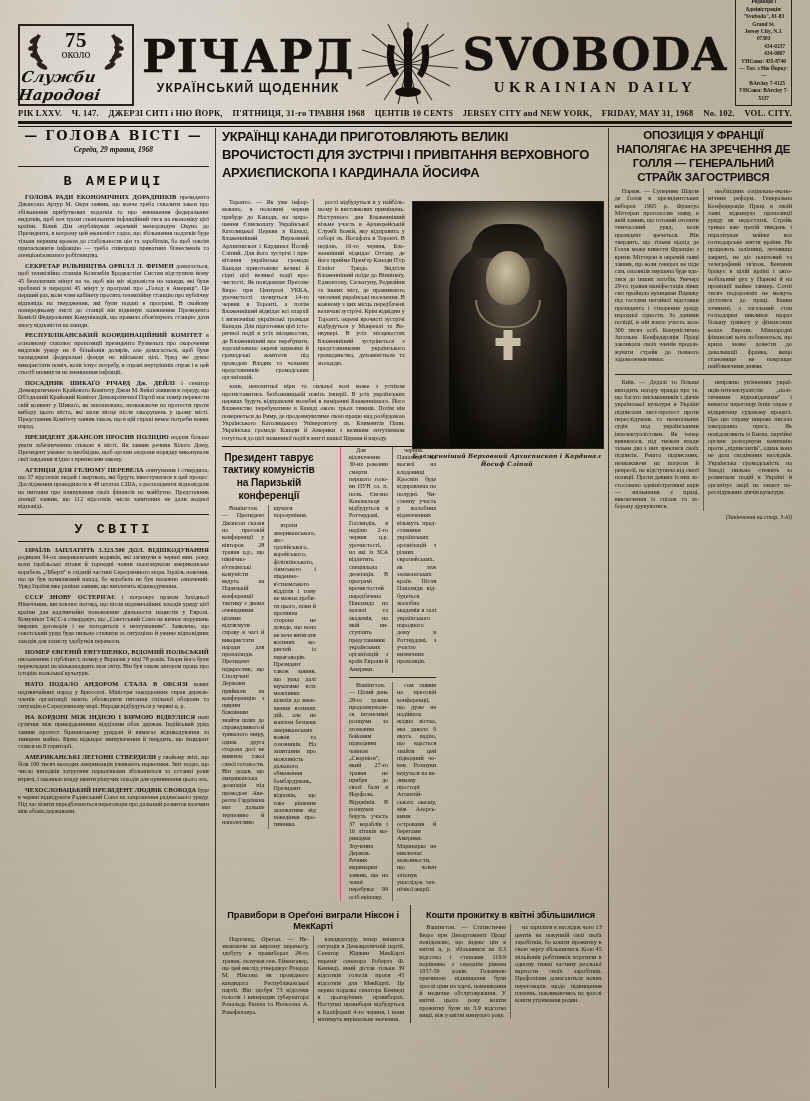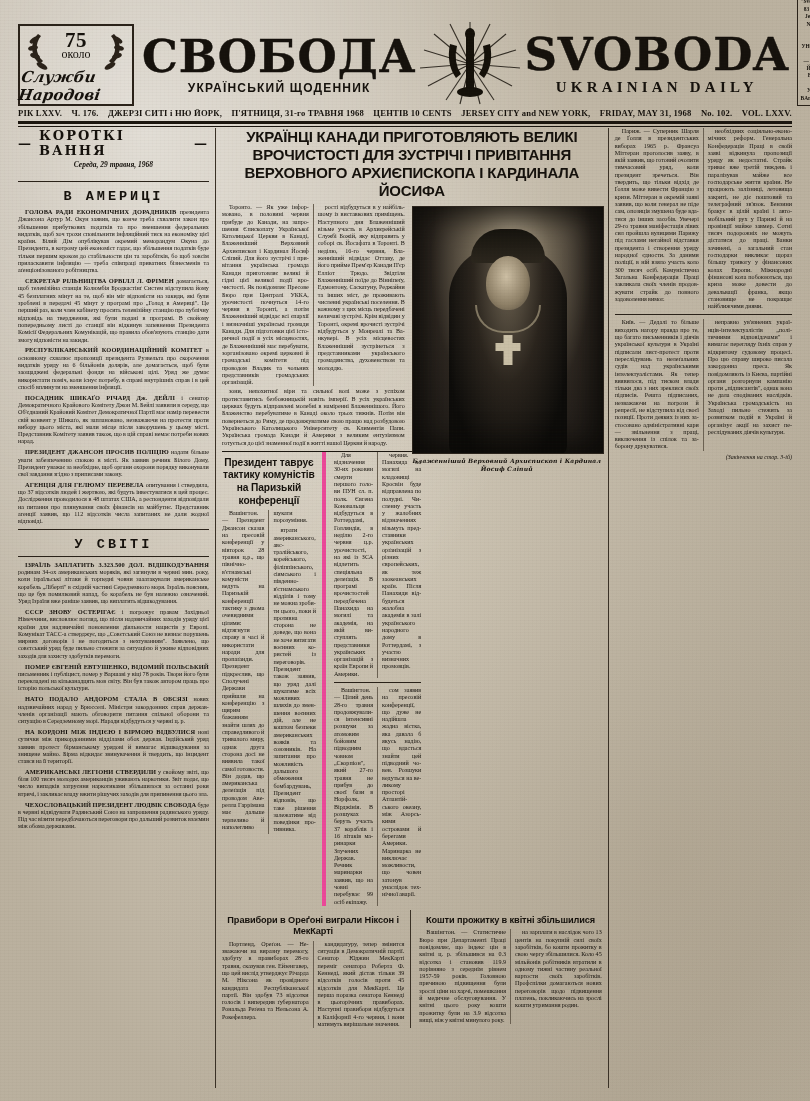--- a/index.html
+++ b/index.html
@@ -101,22 +101,22 @@
   .body-text{
     font-family:"Liberation Serif",serif;
     font-size:6.1px;line-height:7.3px;text-align:justify;
     hyphens:auto;word-spacing:-.3px;
   }
   .body-text b{font-size:6.4px;letter-spacing:.1px;}
   .body-text p{margin:0 0 2.5px;text-indent:7px;}
 
   .lede-main{
     font-family:"Liberation Sans",sans-serif;font-weight:bold;
-    font-size:15px;line-height:18px;text-align:center;letter-spacing:-.2px;
-    margin:0 0 4px;
+    font-size:13px;line-height:18px;text-align:left;letter-spacing:-.2px;
+    margin:0 0 17px;
   }
   .lede-right{
     font-family:"Liberation Sans",sans-serif;font-weight:bold;
     font-size:11.6px;line-height:14px;text-align:center;margin:0 0 4px;letter-spacing:-.2px;
   }
   .subhead{
     font-family:"Liberation Sans",sans-serif;font-weight:bold;
     font-size:10.2px;line-height:12.6px;text-align:center;margin:5px 0 3px;letter-spacing:-.1px;
   }
   .subhead.sm{font-size:9.2px;line-height:11.4px;}
@@ -193,21 +193,21 @@
         <div style="text-align:center;">
           <div class="anniv-num">75</div>
           <div class="anniv-unit">около</div>
         </div>
       </div>
       <div class="anniv-motto">Служби Народові</div>
     </div>
 
     <div class="title-block">
       <div class="ttl">
-        <div class="ttl-main">СВОБОДА</div>
+        <div class="ttl-main">РІЧАРД</div>
         <div class="ttl-sub">УКРАЇНСЬКИЙ ЩОДЕННИК</div>
       </div>
 
       <div class="trident">
         <svg width="108" height="84" viewBox="0 0 108 84">
           <g stroke="#1b160f" stroke-width="1.1" opacity=".85">
             <line x1="54" y1="42" x2="54" y2="0"></line>
               <line x1="54" y1="42" x2="34" y2="2"></line>
             <line x1="54" y1="42" x2="74" y2="2"></line>
               <line x1="54" y1="42" x2="18" y2="12"></line>
@@ -247,38 +247,38 @@
       <span class="r" style="text-align:right;padding-right:4px">434-0807</span>
       <span class="r">УНСоюз: 435-8740</span>
       <span class="r">— Тел. з Ню Йорку: —</span>
       <span class="r" style="text-align:right;padding-right:4px">BArclay 7-4125</span>
       <span class="r">УНСоюз: BArclay 7-5337</span>
     </div>
   </div>
 
   <div class="dateline">
     <span>РІК LXXV.</span>
-    <span>Ч. 176.</span>
+    <span>Ч. 147.</span>
     <span>ДЖЕРЗІ СИТІ і НЮ ЙОРК,</span>
     <span>П'ЯТНИЦЯ, 31-го ТРАВНЯ 1968</span>
     <span>ЦЕНТІВ 10 CENTS</span>
     <span>JERSEY CITY and NEW YORK,</span>
     <span>FRIDAY, MAY 31, 1968</span>
     <span>No. 102.</span>
-    <span>VOL. LXXV.</span>
+    <span>VOL. CITY.</span>
   </div>
   <div class="rule-heavy" style="top:121px"></div>
   <div class="rule-thin" style="top:126px"></div>
 
   <div class="content">
 
     <div class="col col-left">
       <div class="brief-head">
         <span>—</span>
-        <span>КОРОТКІ ВАННЯ</span>
+        <span>ГОЛОВА ВІСТІ</span>
         <span>—</span>
       </div>
       <div class="brief-date">Середа, 29 травня, 1968</div>
       <hr class="hr-sect">
 
       <div class="sect-head">В АМЕРИЦІ</div>
 
       <div class="body-text">
         <p><b>ГОЛОВА РАДИ ЕКОНОМІЧНИХ ДОРАДНИКІВ</b> <span>президента Джансона Артур М. Окун заявив, що конче треба схвалити закон про збільшення прибуткових податків та про зменшення федеральних видатків, щоб хоч трохи спо­вільнити інфляційний тиск на економіку цієї країни. Білий Дім опублікував окремий меморандум Окуна до Президента, в котрому цей економіст гадає, що збільшен­ня податків буде тільки першим кроком до стабільности цін та заробітків, бо щоб зовсім приласкавити інфляцію — треба співпраці приватних бізнесменів та аґенціонізо­ваного робітництва.</span></p>
         <p><b>СЕКРЕТАР РІЛЬНИЦТВА ОРВІЛЛ Л. ФРІМЕН</b> <span>домагається, щоб телевізійна станція Колюмбія Бродкастінґ Систем відступила йому 45 безплатних мінут на те, щоб він міг відповісти на закиди, які були зроблені в передачі 45 мінут у програмі про „Голод в Америці". Це перший раз, коли член кабінету просить телевізійну станцію про публічну відповідь на твердження, які були подані в програмі. В свойому попередньому листі до станції він відкинув запевнення Президента Комісії Федеральних Комунікацій, що правила обов'язують станцію дати змогу відповісти на закиди.</span></p>
@@ -323,21 +323,21 @@
         <p>Торонто. — Як уже інфор­мовано, в половині червня прибуде до Канади, на запро­шення Єпископату Україн­ської Католицької Церкви в Канаді, Блаженніший Вер­ховний Архиєпископ і Кар­динал Йосиф Сліпий. Для його зустрічі і при­вітання українська громада Канади приготовляє великі й гідні цієї великої події вро­чистості. Як повідомляє Пресове Бюро при Централі УККА, урочистості почнуться 14-го червня в Торонті, а потім Блаженніший відвідає всі єпархії і визначніші укра­їнські громади Канади. Для підготовки цієї істо­ричної події в усіх місцево­стях, де Блаженніший має перебувати, зорганізовано окремі церковні й громадські комітети під проводом Владик та чоль­них представників громад­ських організацій.</p>
         <p>рості відбудуться в у найбіль­шому із виставкових примі­щень. Наступного дня Бла­женніший візьме участь в Архиєрейській Службі Божій, яку відправить у соборі св. Йосафата в Торонті. В неділю, 16-го червня, Бла­женніший відвідає Оттаву, де його прийме Прем'єр Канади П'єр Елліот Трюдо. Звідтіля Блаженніший по­їде до Вінніпеґу, Едмонтону, Саскатуну, Реджайни та ін­ших міст, де проживають численні українські поселен­ня. В кожному з цих місць передбачені величаві зустрічі. Крім відвідин у Торонті, окремі врочисті зустрічі від­будуться у Монреалі та Ва­нкувері. В усіх місцевостях Блаженніший зустрінеться з представниками українсько­го громадянства, духовен­ством та молоддю.</p>
       </div>
       <div class="body-text" style="margin-top:2px">
         <p>зони, непохитної віри та сильної волі може з успіхом протиставитись безбожниць­кій навіть імперії. В усіх у­країнських церквах будуть відправлені молебні в наміренні Блаженнішого. Його Блаженство перебу­ватиме в Канаді около трьох тижнів. Потім він повернеть­ся до Риму, де продовжува­тиме свою працю над розбу­довою Українського Католицького Університету св. Климентія Папи. Українська громада Кана­ди й Америки з великим ентузіязмом готується до цієї знаменної події в житті на­шої Церкви й народу.</p>
       </div>
 
       <div class="rule-thin" style="position:static;width:100%;margin:4px 0 0"></div>
 
       <div style="display:flex;gap:8px;">
-        <div style="flex:1 1 50%;border-right:4px solid #ec4899;padding-right:6px;">
+        <div style="flex:1 1 50%;border-right:1px solid #ec4899;padding-right:24px;">
           <h2 class="subhead">Президент таврує тактику комуністів на Паризькій конференції</h2>
           <div class="body-text cols2">
             <p>Вашінгтон. — Президент Джансон сказав на пресо­вій конференції у вівторок 28 травня ц.р., що північно­в'єтнамські комуністи ведуть на Паризькій конференції тактику з двома очевидними цілями: відтягнути справу в часі й використати наради для пропаґанди. Президент підкреслив, що Сполучені Держави прийшли на конфе­ренцію з щирим бажанням знайти шлях до справедли­вого й тривалого миру, однак друга сторона досі не ви­явила такої самої готовости. Він додав, що американська делеґація під проводом Аве­релла Гаррімана має дальше терпеливо й наполегливо шукати порозуміння.</p>
             <p>втрати американського, авс­тралійського, корейського, філіппінського, сіямського і південно-в'єтнамського від­ділів і тому не можна зроби­ти цього, поки й противна сторона не доведе, що вона не хоче витягати воєнних ко­ристей із переговорів. Президент також заявив, що уряд далі шукатиме всіх можливих шляхів до змен­шення воєнних дій, але не коштом безпеки амери­канських вояків та союзни­ків. На запитання про мож­ливість дальшого обмежен­ня бомбардувань, Президент відповів, що таке рішення залежатиме від поведінки про­тивника.</p>
           </div>
         </div>
         <div style="flex:1 1 50%;">
           <div class="body-text cols2">
             <p>Для відзначення 30-их ро­ковин смерти першого голо­ви ПУН сл. п. полк. Євгена Коновальця відбудуться в Роттердамі, Голляндія, в не­ділю 2-го червня ц.р. уро­чистості, на які із ЗСА від­летить спеціяльна делеґація. В програмі врочистостей передбачена Панахида на мо­гилі та академія, на якій ви­ступлять представники ук­раїнських організацій з країн Европи й Америки.</p>
             <p>червня. Панахида на могилі на кладовищі Кросвін буде відправлена по полудні. Чи­сленну участь у жалобних відзначеннях візьмуть пред­ставники українських орґа­нізацій з різних європейсь­ких, як теж заокеанських країн. Після Панахиди від­будеться жалобна академія в залі українського народ­ного дому в Роттердамі, з участю визначних промовців.</p>
@@ -364,20 +364,21 @@
           <div class="body-text cols2">
             <p>Вашінгтон. — Статистич­не Бюро при Департаменті Праці повідомляє, що індекс цін в квітні ц. р. збільшився на 0.3 відсотка і становив 119.9 порівняно з серед­нім рівнем 1957-59 років. Головною причиною підви­щення були зрослі ціни на харчі, помешкання й медич­не обслуговування. У квітні цього року кошти прожитку були на 3.9 відсотка вищі, ніж у квітні минулого року.</p>
             <p>на зарплати в наслідок чого 13 центів на покупній силі своїх заробітків, бо кошти прожитку в свою чергу збільшилися. Коло 45 мільйонів робітни­ків втратили в одному тижні частину реальної вартости своїх заробітків. Профспілки домагаються нових переговорів щодо підвищення платень, покли­каючись на зрослі кошти утримання родин.</p>
           </div>
 
         </div>
       </div>
     </div>
 
     <div class="col col-right">
+      <h1 class="lede-right">ОПОЗИЦІЯ У ФРАНЦІЇ НАПОЛЯГАЄ НА ЗРЕЧЕННЯ ДЕ ГОЛЛЯ — ГЕНЕРАЛЬНИЙ СТРАЙК ЗАГОСТРИВСЯ</h1>
       <div class="body-text cols2">
         <p>Париж. — Суперник Ша­рля де Ґолля в президентських виборах 1965 р. Фран­суа Міттеран проголосив заяву, в якій заявив, що го­товий очолити тимчасовий уряд, коли президент зрече­ться. Він твердить, що тільки відхід де Ґолля може вивести Францію з кризи. Мітте­ран в окремій заяві заявив, що коли генерал не піде сам, опозиція змушена буде вда­тися до інших засобів. Увечері 29-го травня ма­ніфестація лівих сил пройш­ла вулицями Парижу під гас­лами негайної відставки пре­зидента і створення уряду народної єдности. За даними поліції, в ній взяло участь коло 300 тисяч осіб. Комуністична Загальна Конфедерація Праці закли­кала своїх членів продов­жувати страйк до повного задоволення вимог.</p>
         <p>необхідних соціяльно-еконо­мічних реформ. Генераль­на Конфедерація Праці в своїй заяві відкинула пропо­зиції уряду як недостатні. Страйк триває вже тре­тій тиждень і паралізував майже все господарське жит­тя країни. Не працюють за­лізниці, летовища закриті, не діє поштовий та теле­графний зв'язок. Бензини бракує в цілій країні і авто­мобільний рух у Парижі й на провінції майже завмер. Сотні тисяч подорожніх не можуть дістатися до праці. Банки зачинені, а загальний стан господарки викликає щораз більшу тривогу у фі­нансових колах Европи. Міжнародні фінансові кола побоюються, що криза може довести до девальвації фран­ка, якщо становище не по­кращає найближчими дня­ми.</p>
       </div>
 
       <hr class="short-rule">
 
       <div class="body-text cols2">
         <p>Київ. — Дедалі то більше виходить нагору правда про те, що багато письменників і діячів української культури в Україні підписали лист-про­тест проти переслідувань та нелеґальних судів над укра­їнськими інтелектуалістами. Як тепер виявилося, під тиском влади тільки два з них зреклися своїх підписів. Решта підписаних, незважа­ючи на погрози й репресії, не відступила від своєї пози­ції. Проти деяких із них за­стосовано адміністративні кари — звільнення з праці, виключення із спілок та за­борону друкуватися.</p>
         <p>неправно ув'язнених украї­нців-інтелектуалістів „полі­тичними відповідачами" і вимагає перегляду їхніх справ у відкритому судовому про­цесі. Про цю справу широко писала закордонна преса. Як повідомляють із Киє­ва, партійні органи розгор­нули кампанію проти „під­писантів", однак вона не дала сподіваних наслідків. Українська громадськість на Заході пильно стежить за розвитком подій в Україні й організує акції на захист пе­реслідуваних діячів культу­ри.</p>

